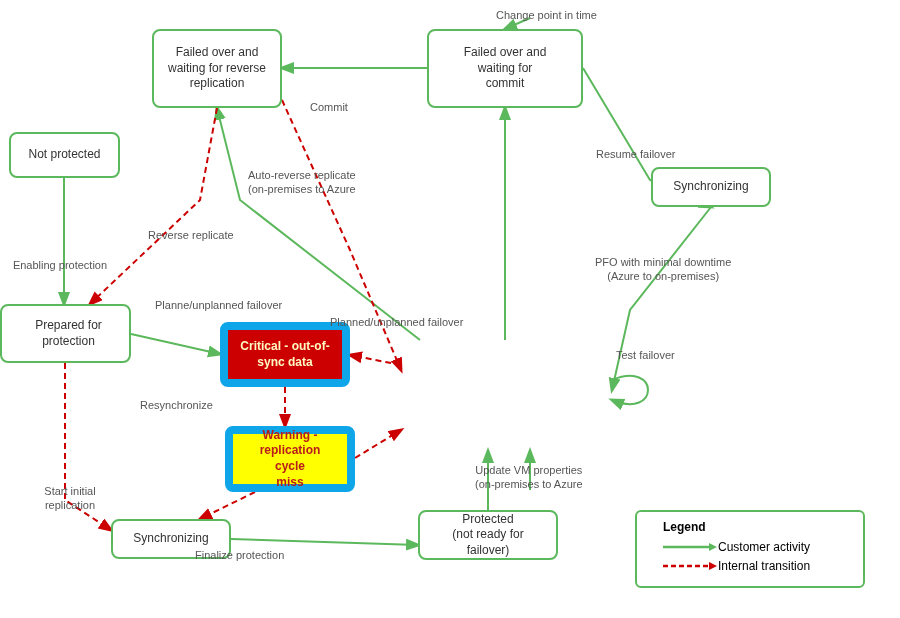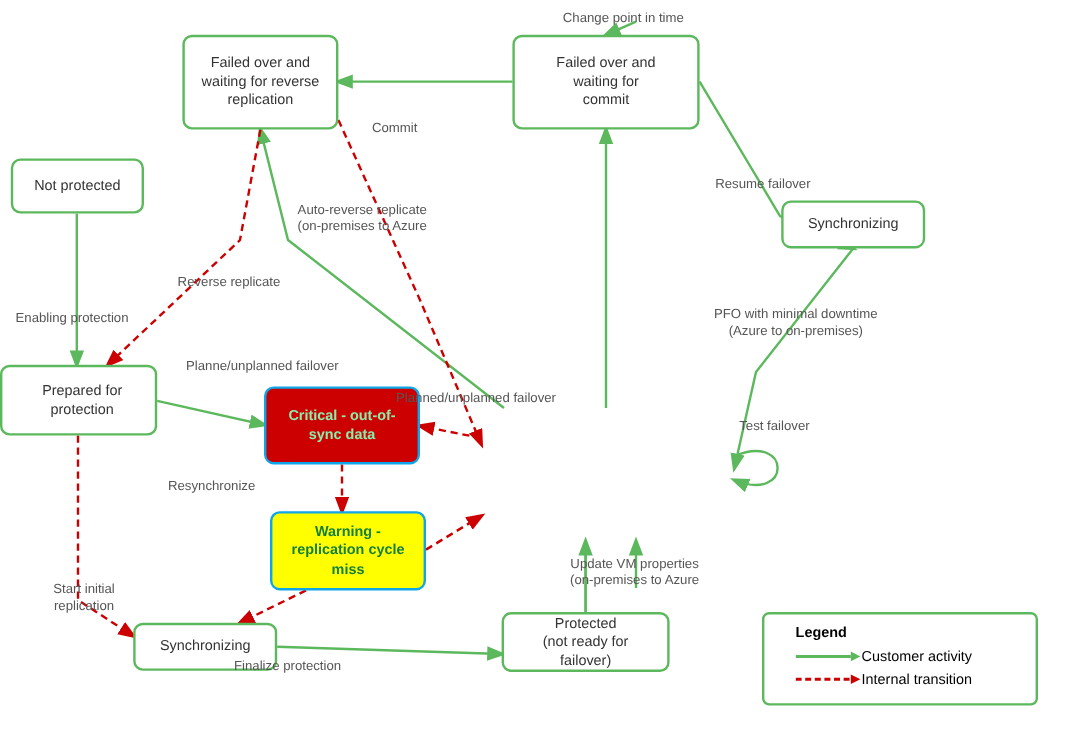--- a/index.html
+++ b/index.html
@@ -27,29 +27,29 @@
       display: flex;
       align-items: center;
       justify-content: center;
     }
     .node-green-outline {
       border: 2px solid #5cb85c;
       background: #fff;
       color: #333;
     }
     .node-red-fill {
-      border: 2px solid #0ea5e9;
+      border: 8px solid #0ea5e9;
       background: #cc0000;
-      color: #86efac;
+      color: #fef9c3;
       font-weight: bold;
     }
     .node-yellow-fill {
-      border: 2px solid #0ea5e9;
+      border: 8px solid #0ea5e9;
       background: #ffff00;
-      color: #15803d;
+      color: #b91c1c;
       font-weight: bold;
     }
     .node-dark-green-fill {
       border: 3px solid #3a7a00;
       background: #5a9e00;
       color: #fff;
       font-weight: bold;
       font-size: 15px;
     }
     .label {
@@ -168,28 +168,28 @@
 
 
   <div class="node node-green-outline" style="left:111px;top:519px;width:120px;height:40px;">
     <span>Synchronizing</span>
   </div>
 
   <div class="node node-green-outline" style="left:418px;top:510px;width:140px;height:50px;">
     <span>Protected<br>(not ready for<br>failover)</span>
   </div>
 
-  <div class="label" style="left:469px;top:8px;text-align:right;">Change point in time</div>
+  <div class="label" style="left:496px;top:8px;text-align:right;">Change point in time</div>
   <div class="label" style="left:310px;top:100px;">Commit</div>
   <div class="label" style="left:248px;top:168px;">Auto-reverse replicate<br>(on-premises to Azure</div>
   <div class="label" style="left:148px;top:228px;">Reverse replicate</div>
   <div class="label" style="left:596px;top:147px;">Resume failover</div>
   <div class="label" style="left:595px;top:255px;">PFO with minimal downtime<br>(Azure to on-premises)</div>
   <div class="label" style="left:155px;top:298px;">Planne/unplanned failover</div>
-  <div class="label" style="left:330px;top:315px;margin-top:10px;">Planned/unplanned failover</div>
+  <div class="label" style="left:330px;top:315px;">Planned/unplanned failover</div>
   <div class="label" style="left:-5px;top:258px;width:130px;">Enabling protection</div>
   <div class="label" style="left:20px;top:484px;width:100px;">Start initial replication</div>
   <div class="label" style="left:140px;top:398px;">Resynchronize</div>
   <div class="label" style="left:616px;top:348px;">Test failover</div>
   <div class="label" style="left:475px;top:463px;">Update VM properties<br>(on-premises to Azure</div>
   <div class="label" style="left:195px;top:548px;">Finalize protection</div>
 
   <div class="legend-box" style="left:635px;top:510px;width:230px;">
     <div style="font-weight:bold;margin-bottom:6px;">Legend</div>
     <div class="legend-row">

